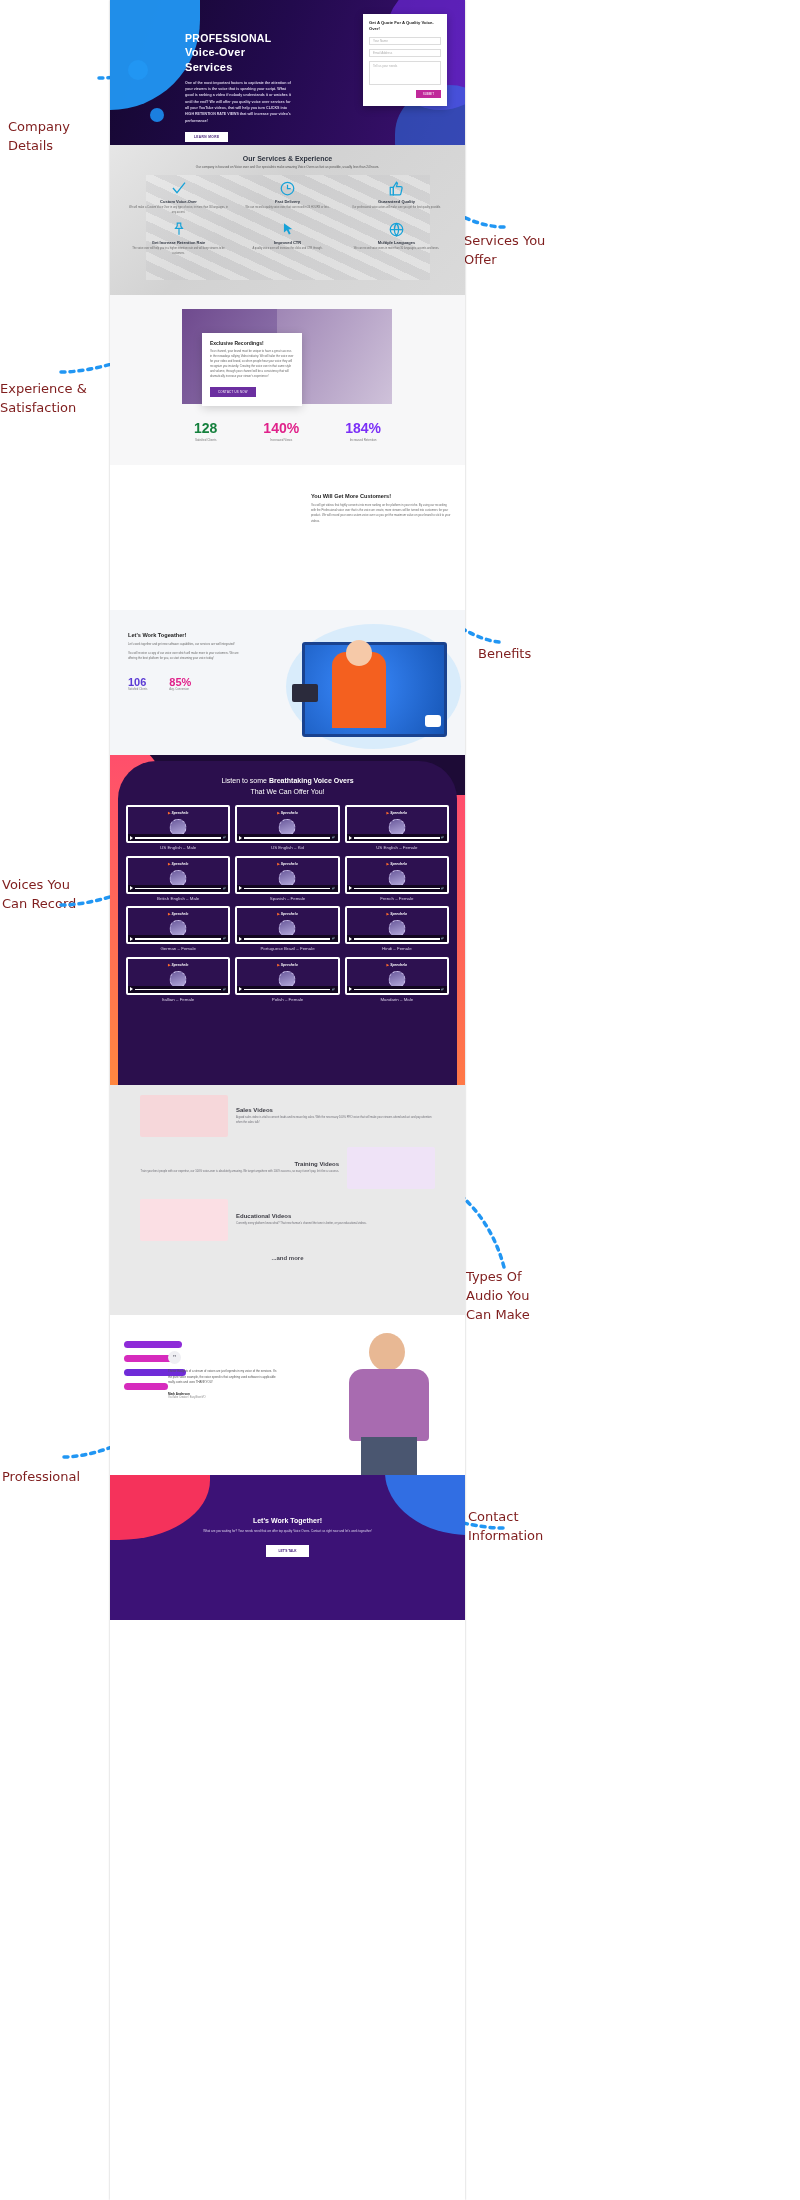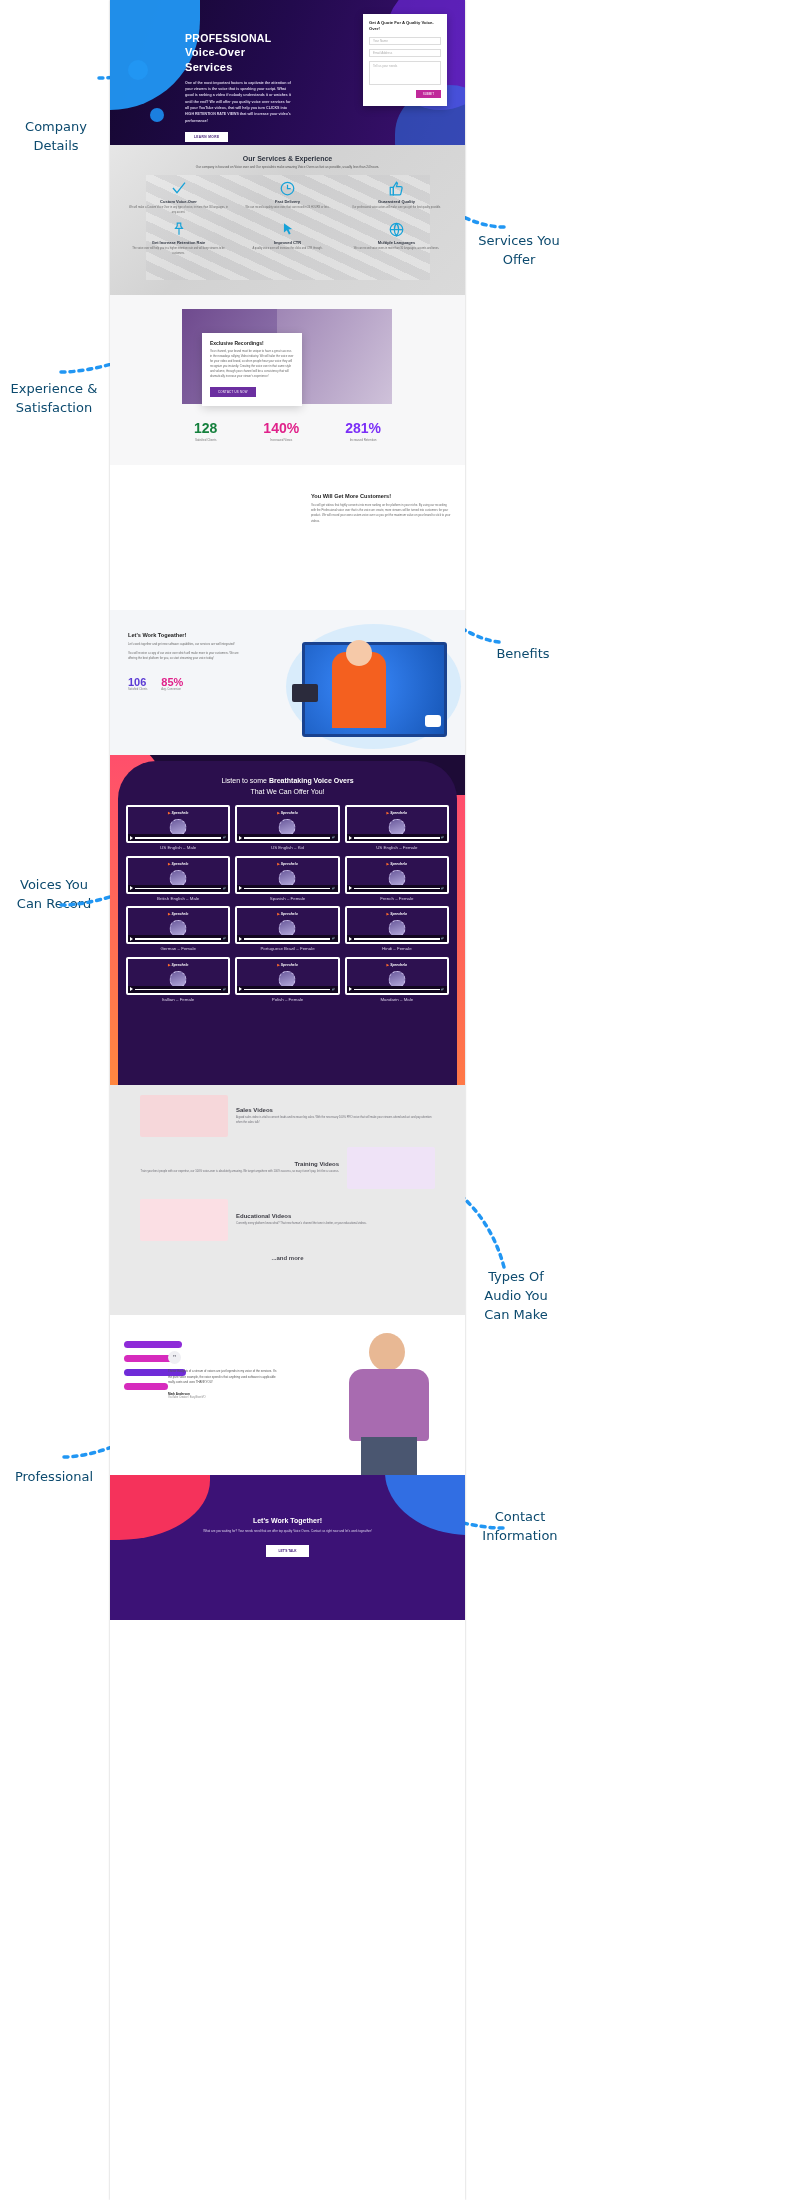--- a/index.html
+++ b/index.html
@@ -6,22 +6,22 @@
   body {
     width:800px; height:2200px; position:relative;
     background:#ffffff;
     font-family:"Liberation Sans", sans-serif;
     overflow:hidden;
   }
   .page { position:absolute; left:110px; top:0; width:355px; height:2200px;
           background:#fff; box-shadow:0 0 2px rgba(0,0,0,.25); overflow:hidden; }
 
   
-  .anno { position:absolute; color:#0c4a6e; font-family:"DejaVu Sans", sans-serif;
-          font-size:13px; line-height:1.45; text-align:center; }
+  .anno { position:absolute; color:#7f1d1d; font-family:"DejaVu Sans", sans-serif;
+          font-size:13px; line-height:1.45; }
   .arrow { position:absolute; }
 
   
   .hero { position:relative; height:145px; background:linear-gradient(110deg,#14072e 0%,#220a4d 45%,#3d1173 100%); overflow:hidden; }
   .hero .blobA { position:absolute; left:-30px; top:-40px; width:120px; height:150px;
      background:#2196f3; border-radius:0 0 90px 0; opacity:.95; }
   .hero .blobB { position:absolute; right:-40px; top:-20px; width:120px; height:130px;
      background:#7b2ff7; border-radius:50% 0 60% 50%; opacity:.55; }
   .hero .blobC { position:absolute; right:-30px; bottom:-30px; width:100px; height:90px;
      background:#2f7ff7; border-radius:60% 50% 0 40%; opacity:.5; }
@@ -89,21 +89,21 @@
   .mini { position:absolute; border-radius:3px; overflow:hidden; }
   .cust-text { position:absolute; right:14px; top:28px; width:140px; }
   .cust-text h3 { font-size:5.6px; font-weight:bold; color:#222; }
   .cust-text p { font-size:2.8px; color:#6a6a6a; line-height:1.85; margin-top:4px; }
 
   
   .work { position:relative; height:145px; background:#f4f6f9; overflow:hidden; }
   .work-left { position:absolute; left:18px; top:22px; width:118px; }
   .work-left h3 { font-size:5.6px; font-weight:bold; color:#222; }
   .work-left p { font-size:2.8px; color:#6a6a6a; line-height:1.85; margin-top:4px; }
-  .work-stats { display:flex; gap:14px; margin-top:14px; }
+  .work-stats { display:flex; gap:22px; margin-top:14px; }
   .work-stats .num { font-size:11px; font-weight:bold; color:#5b3bd4; }
   .work-stats .num.pink { color:#e0218a; }
   .work-stats .lbl { font-size:2.7px; color:#808080; }
   .work-art { position:absolute; right:0; top:8px; width:185px; height:135px; }
   .screen { position:absolute; left:22px; top:24px; width:145px; height:95px;
      background:#1f6fe0; border:3px solid #19428f; border-radius:3px; overflow:hidden; }
   .screen:after{content:"";position:absolute;inset:0;background:radial-gradient(circle at 40% 45%,#3b8bff,#1655b5);}
 
   
   .voices { position:relative; height:330px; background:#1d0b36; overflow:hidden; }
@@ -347,21 +347,21 @@
     <div class="stats">
       <div class="stat">
         <div class="num" style="color:#15803d">128</div>
         <div class="lbl">Satisfied Clients</div>
       </div>
       <div class="stat">
         <div class="num" style="color:#e0218a">140%</div>
         <div class="lbl">Increased Views</div>
       </div>
       <div class="stat">
-        <div class="num" style="color:#7b2ff7">281%</div>
+        <div class="num" style="color:#7b2ff7">184%</div>
         <div class="lbl">Increased Retention</div>
       </div>
     </div>
   </section>
 
   <section class="cust">
     <div class="cust-text">
       <h3>You Will Get More Customers!</h3>
       <p>You will get videos that highly converts into more ranking on the platform in your niche. By using our recording with the Professional voice over that is the voice we create, more viewers will be turned into customers for your product. We will record your own custom voice over so you get the maximum value on your brand to stick to your videos.</p>
     </div>

